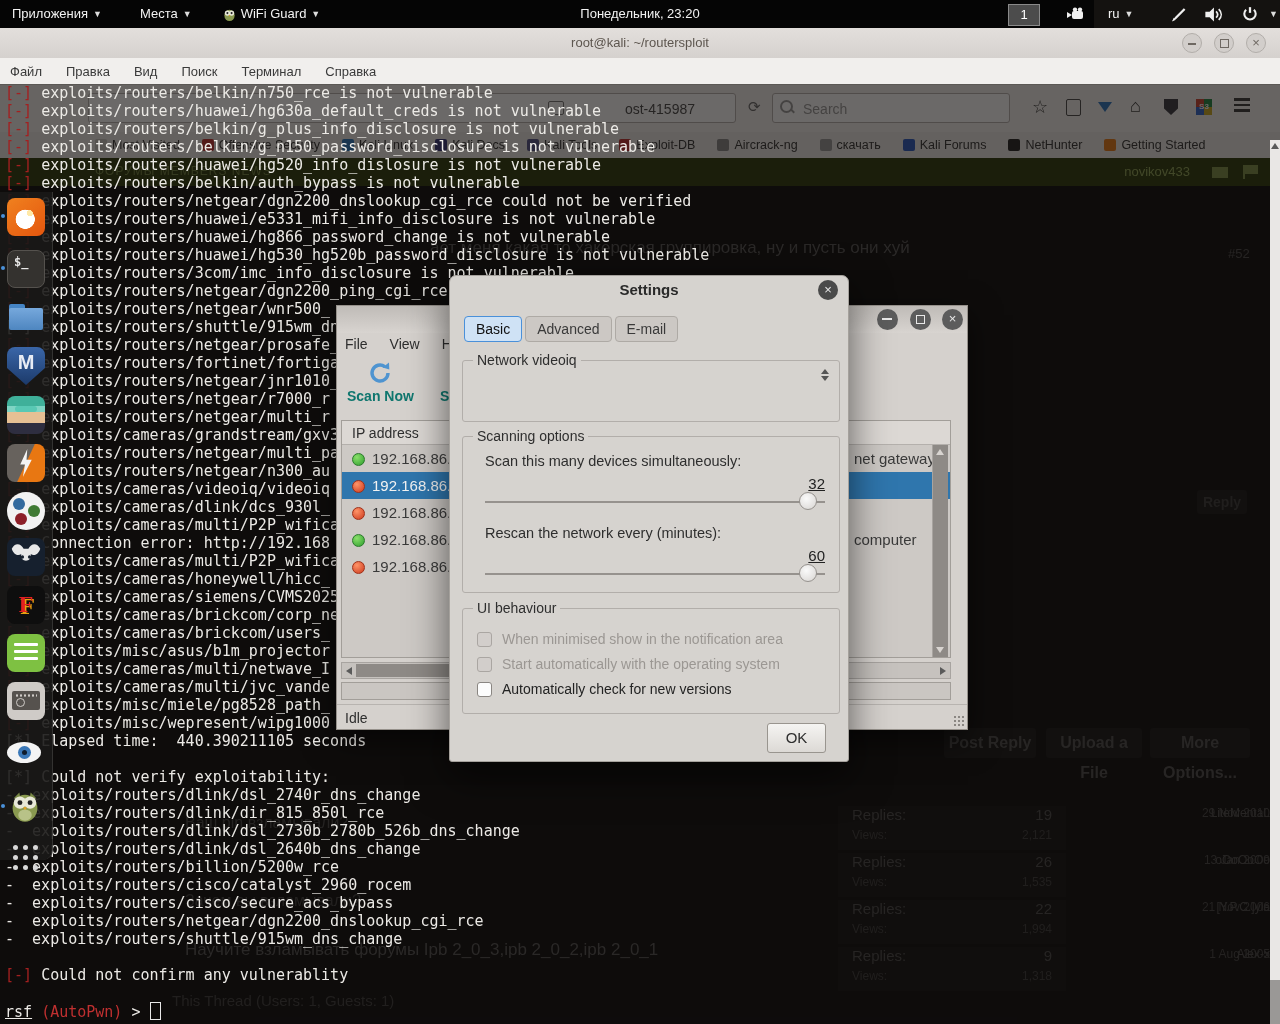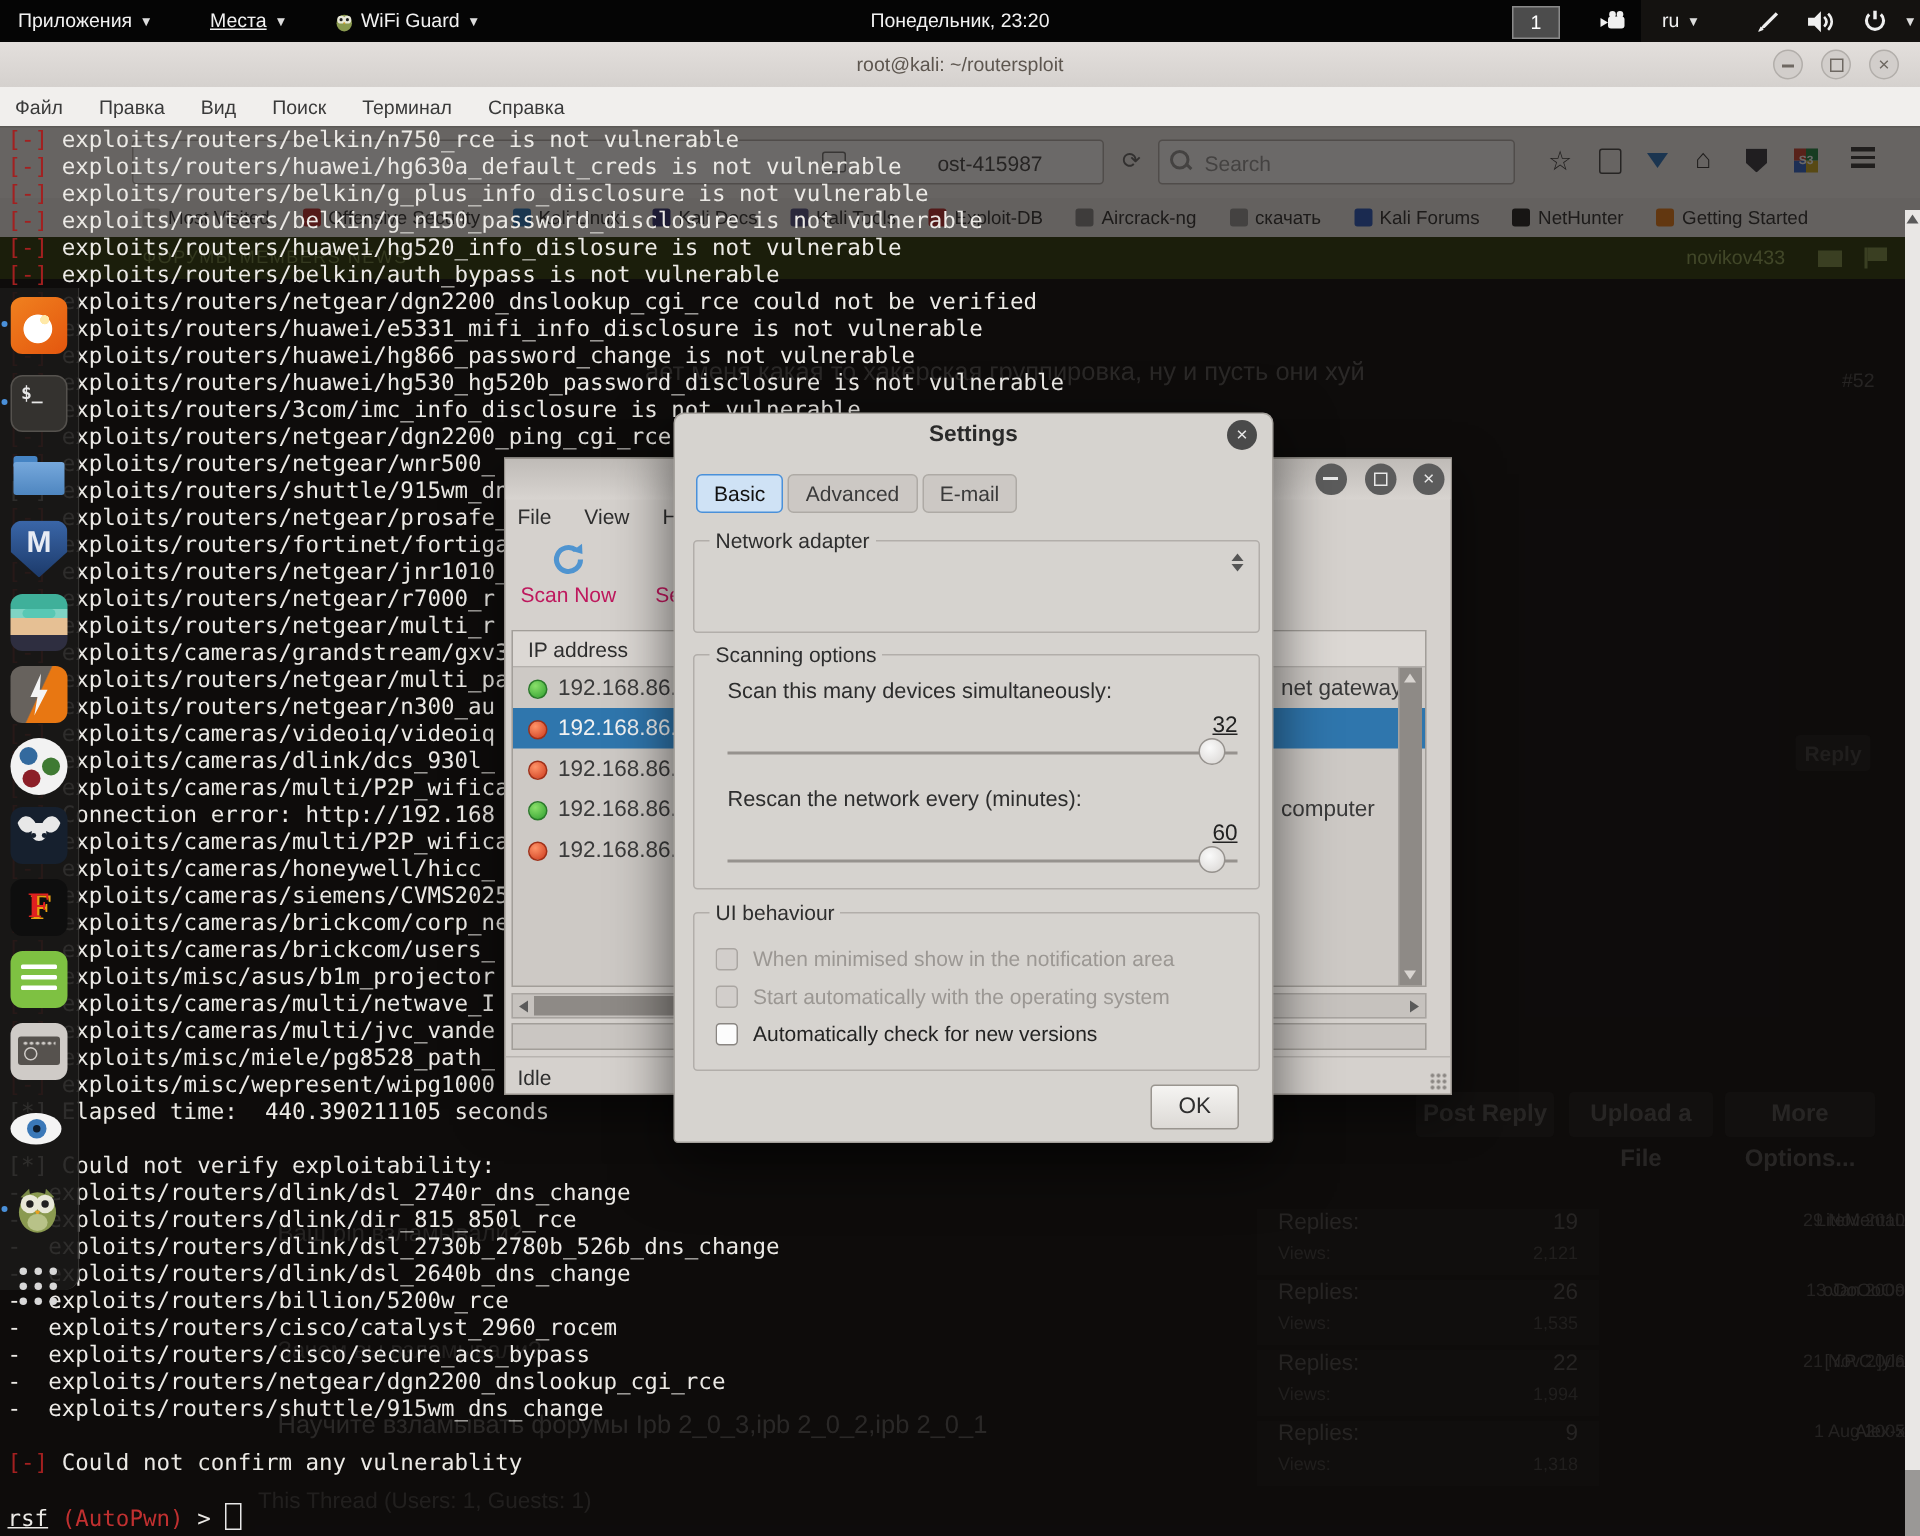--- a/index.html
+++ b/index.html
@@ -82,21 +82,21 @@
   
   #wifi{position:absolute;left:336px;top:305px;width:632px;height:425px;background:#d5d1cd;z-index:3;
         border:1px solid #96918b;box-sizing:border-box;box-shadow:0 10px 30px rgba(0,0,0,.55);}
   #w-titlebar{position:absolute;left:0;top:0;width:100%;height:27px;background:linear-gradient(#bfbbb7,#d8d4d0);}
   .wgbtn{position:absolute;top:3px;width:21px;height:21px;border-radius:50%;background:#5c5c5c;color:#e8e8e8;text-align:center;}
   .wgbtn .bar{position:absolute;left:5px;top:9px;width:10px;height:2px;background:#e8e8e8;}
   .wgbtn .sq{position:absolute;left:6px;top:6px;width:7px;height:7px;border:1.5px solid #e8e8e8;}
   .wgbtn .x{line-height:20px;font-size:13px;display:block;}
   #w-menubar{position:absolute;left:8px;top:30px;display:flex;gap:22px;font-size:14px;color:#2e2e2e;}
   #w-toolbar{position:absolute;left:10px;top:52px;height:58px;display:flex;gap:26px;}
-  .tbitem{text-align:center;font-size:14px;color:#be185d;}
+  .tbitem{text-align:center;font-size:14px;color:#0f766e;font-weight:bold;}
   .tbitem .ticon{height:30px;display:flex;align-items:center;justify-content:center;}
   #w-list{position:absolute;left:4px;top:114px;width:610px;height:238px;background:#cdc9c5;border:1px solid #a29e99;box-sizing:border-box;}
   #w-lhead{position:absolute;left:0;top:0;width:100%;height:24px;background:#dcd8d4;border-bottom:1px solid #b4b0ac;
            font-size:14px;color:#2e2e2e;line-height:24px;padding-left:10px;box-sizing:border-box;}
   .wrow{position:absolute;left:0;width:100%;height:27px;font-size:15px;color:#3a3a3a;line-height:27px;}
   .wrow.sel{background:#2f76ad;color:#f2f2f2;}
   .dot{position:absolute;left:10px;top:8px;width:11px;height:11px;border-radius:50%;}
   .dot.g{background:radial-gradient(circle at 35% 30%,#8ae06a,#2f9e2f);border:1px solid #2a7a2a;}
   .dot.r{background:radial-gradient(circle at 35% 30%,#ff9468,#cc3a1e);border:1px solid #a03018;}
   .wip{position:absolute;left:30px;}
@@ -433,21 +433,21 @@
 
   <div id="dlg">
     <div id="dlg-title">Settings</div>
     <div id="dlg-close">×</div>
     <div id="tabs">
         <div class="tab active">Basic</div>
         <div class="tab">Advanced</div>
         <div class="tab">E-mail</div>
       </div>
     <div class="frame" id="fr-net">
-      <div class="frame-label">Network adapter</div>
+      <div class="frame-label">Network videoiq</div>
       <div id="combo-arrows">
           <div class="a-up"></div>
           <div class="a-dn"></div>
         </div>
     </div>
     <div class="frame" id="fr-scan">
       <div class="frame-label">Scanning options</div>
       <div class="sl-label" style="top:16px;">Scan this many devices simultaneously:</div>
       <div class="sl-value" style="top:38px;">32</div>
       <div class="sl-track" style="top:64px;">
@@ -560,21 +560,21 @@
           <i style="left:26px;top:17px;"></i>
           <i style="left:6px;top:27px;"></i>
           <i style="left:16px;top:27px;"></i>
           <i style="left:26px;top:27px;"></i>
         </div>
       </div>
     </div>
 
   <div id="top-panel">
     <div class="pitem" style="left:12px;"><span>Приложения</span><span class="caret">▼</span></div>
-    <div class="pitem" style="left:140px;text-decoration:underline;"><span>Места</span><span class="caret">▼</span></div>
+    <div class="pitem" style="left:140px;"><span>Места</span><span class="caret">▼</span></div>
     <div class="pitem" style="left:222px;"><svg class="psvg" width="15" height="15" viewBox="0 0 32 32">
           <ellipse cx="16" cy="18" rx="11" ry="12" fill="#8a9a50"></ellipse>
           <circle cx="11.5" cy="13" r="5.5" fill="#e8e8d8"></circle>
           <circle cx="20.5" cy="13" r="5.5" fill="#e8e8d8"></circle>
           <circle cx="11.5" cy="13" r="2.2" fill="#222"></circle>
           <circle cx="20.5" cy="13" r="2.2" fill="#222"></circle>
           <path d="M14.5 17 L17.5 17 L16 20 Z" fill="#e8a020"></path>
         </svg> <span>WiFi Guard</span><span class="caret">▼</span></div>
     <div class="pitem" style="left:0;width:1280px;text-align:center;pointer-events:none;"><span>Понедельник, 23:20</span></div>
     <div id="ws-box" style="left:1008px;">1</div>

